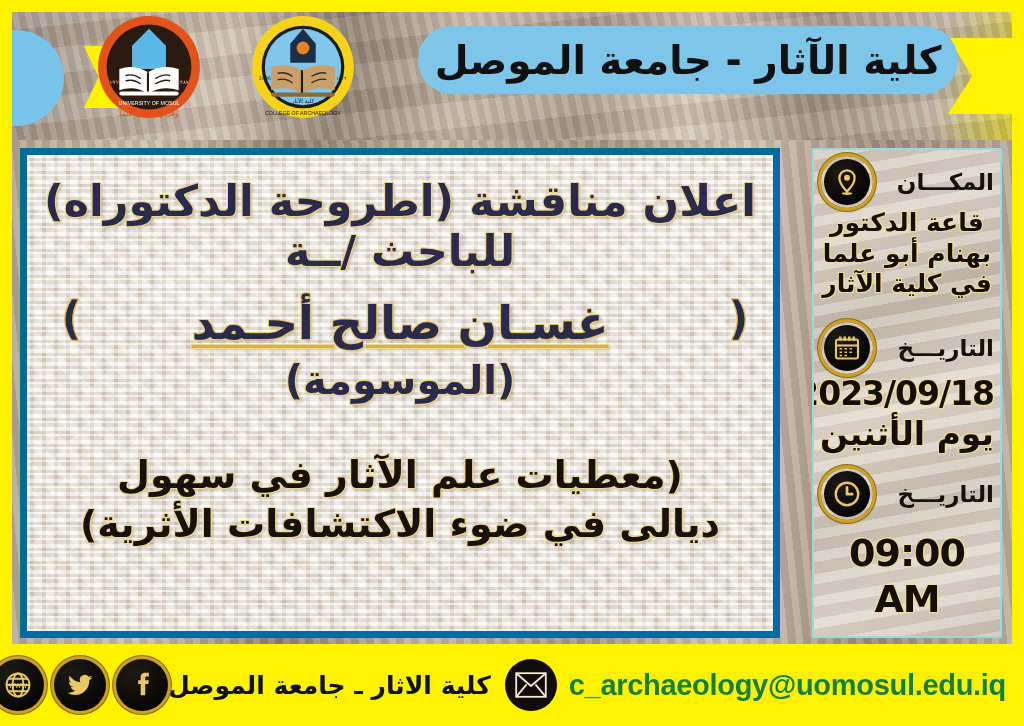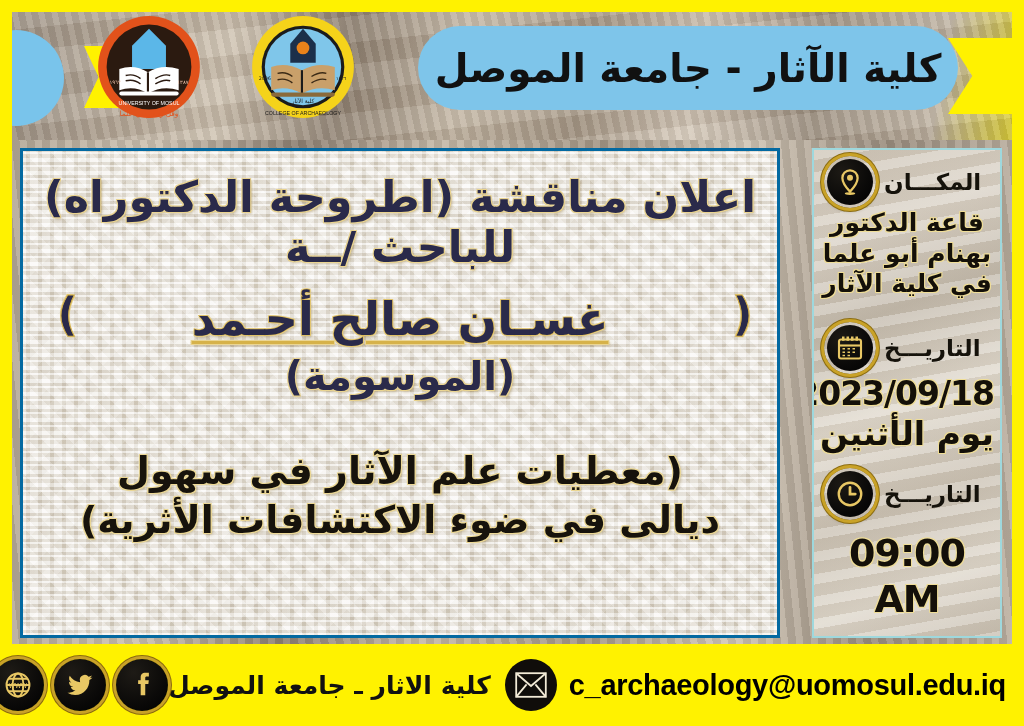--- a/index.html
+++ b/index.html
@@ -51,21 +51,21 @@
     z-index:5;
     text-decoration:underline;
   }
   .logo svg{display:block;width:100%;height:100%;}
 
   .logo-mosul{left:96px;}
   .logo-arch{left:250px;}
 
   .banner{
     position:absolute;left:418px;top:26px;
-    width:540px;height:84px;
+    width:540px;height:68px;
     background:#7EC5EA;
     border-radius:42px;
     display:flex;align-items:center;justify-content:center;
     z-index:4;
   }
   .banner-text{
     color:#111;font-size:39px;font-weight:bold;
     letter-spacing:.5px;white-space:nowrap;
   }
 
@@ -81,21 +81,21 @@
   .body-strip::after{
     content:"";position:absolute;inset:0;
     background:repeating-linear-gradient(84deg, rgba(255,255,255,.09) 0 7px, rgba(0,0,0,.08) 7px 15px);
   }
 
   
   .main-panel{
     position:absolute;left:20px;top:148px;
     width:760px;height:490px;
     background-color:#e9e4da;
-    border:3px solid #0369a1;
+    border:7px solid #0369a1;
     overflow:hidden;
     z-index:6;
   }
   .main-panel::before{
     content:"";position:absolute;inset:0;
     background:
       repeating-linear-gradient(0deg, rgba(255,255,255,.55) 0 2px, rgba(190,180,162,.30) 2px 5px, rgba(255,255,255,.45) 5px 9px, rgba(200,190,172,.22) 9px 13px),
       repeating-linear-gradient(90deg, rgba(255,255,255,.45) 0 3px, rgba(186,176,158,.28) 3px 7px, rgba(255,255,255,.40) 7px 12px),
       repeating-linear-gradient(45deg, rgba(255,255,255,.40) 0 9px, rgba(176,166,148,.20) 9px 19px),
       repeating-linear-gradient(-45deg, rgba(255,255,255,.38) 0 11px, rgba(180,170,152,.18) 11px 23px),
@@ -182,22 +182,22 @@
     display:flex;flex-direction:column;align-items:center;
   }
   .side-panel::before{
     content:"";position:absolute;inset:0;
     background:repeating-linear-gradient(170deg, rgba(255,255,255,.22) 0 10px, rgba(130,115,95,.10) 10px 22px);
   }
   .side-inner{position:relative;z-index:2;width:100%;
     display:flex;flex-direction:column;align-items:center;padding:6px 6px 0;}
 
   .sec-head{
-    width:100%;display:flex;align-items:center;justify-content:flex-end;
-    gap:8px;padding-inline-end:4px;
+    width:100%;display:flex;align-items:center;
+    gap:24px;padding-inline-end:4px;
   }
   .sec-label{
     font-size:23px;font-weight:bold;color:#15120b;
     letter-spacing:-1px;white-space:nowrap;
   }
   .badge{
     width:52px;height:52px;border-radius:50%;flex:none;
     background:radial-gradient(circle at 32% 28%, #1d1a15 0%, #0a0908 62%, #000 100%);
     border:3px solid transparent;
     background-clip:padding-box;
@@ -228,21 +228,21 @@
     padding:0 18px;
     z-index:7;
   }
   .footer-left{display:flex;align-items:center;gap:12px;flex:none;direction:ltr;}
   .mail-badge{
     width:52px;height:52px;border-radius:50%;
     background:#100d0a;display:flex;align-items:center;justify-content:center;flex:none;
   }
   .mail-badge svg{width:32px;height:26px;}
   .email{
-    font-size:29px;font-weight:bold;color:#000000;letter-spacing:-.3px;
+    font-size:29px;font-weight:bold;color:#15803d;letter-spacing:-.3px;
     font-family:"Liberation Sans",sans-serif;
   }
   .footer-ar{
     font-size:25px;font-weight:bold;color:#111;
     margin-inline-start:14px;white-space:nowrap;letter-spacing:-1px;text-align:center;
   }
   .footer-spacer{flex:1;}
   .social{display:flex;align-items:center;gap:10px;flex:none;direction:ltr;}
   .soc{
     width:52px;height:52px;border-radius:50%;

